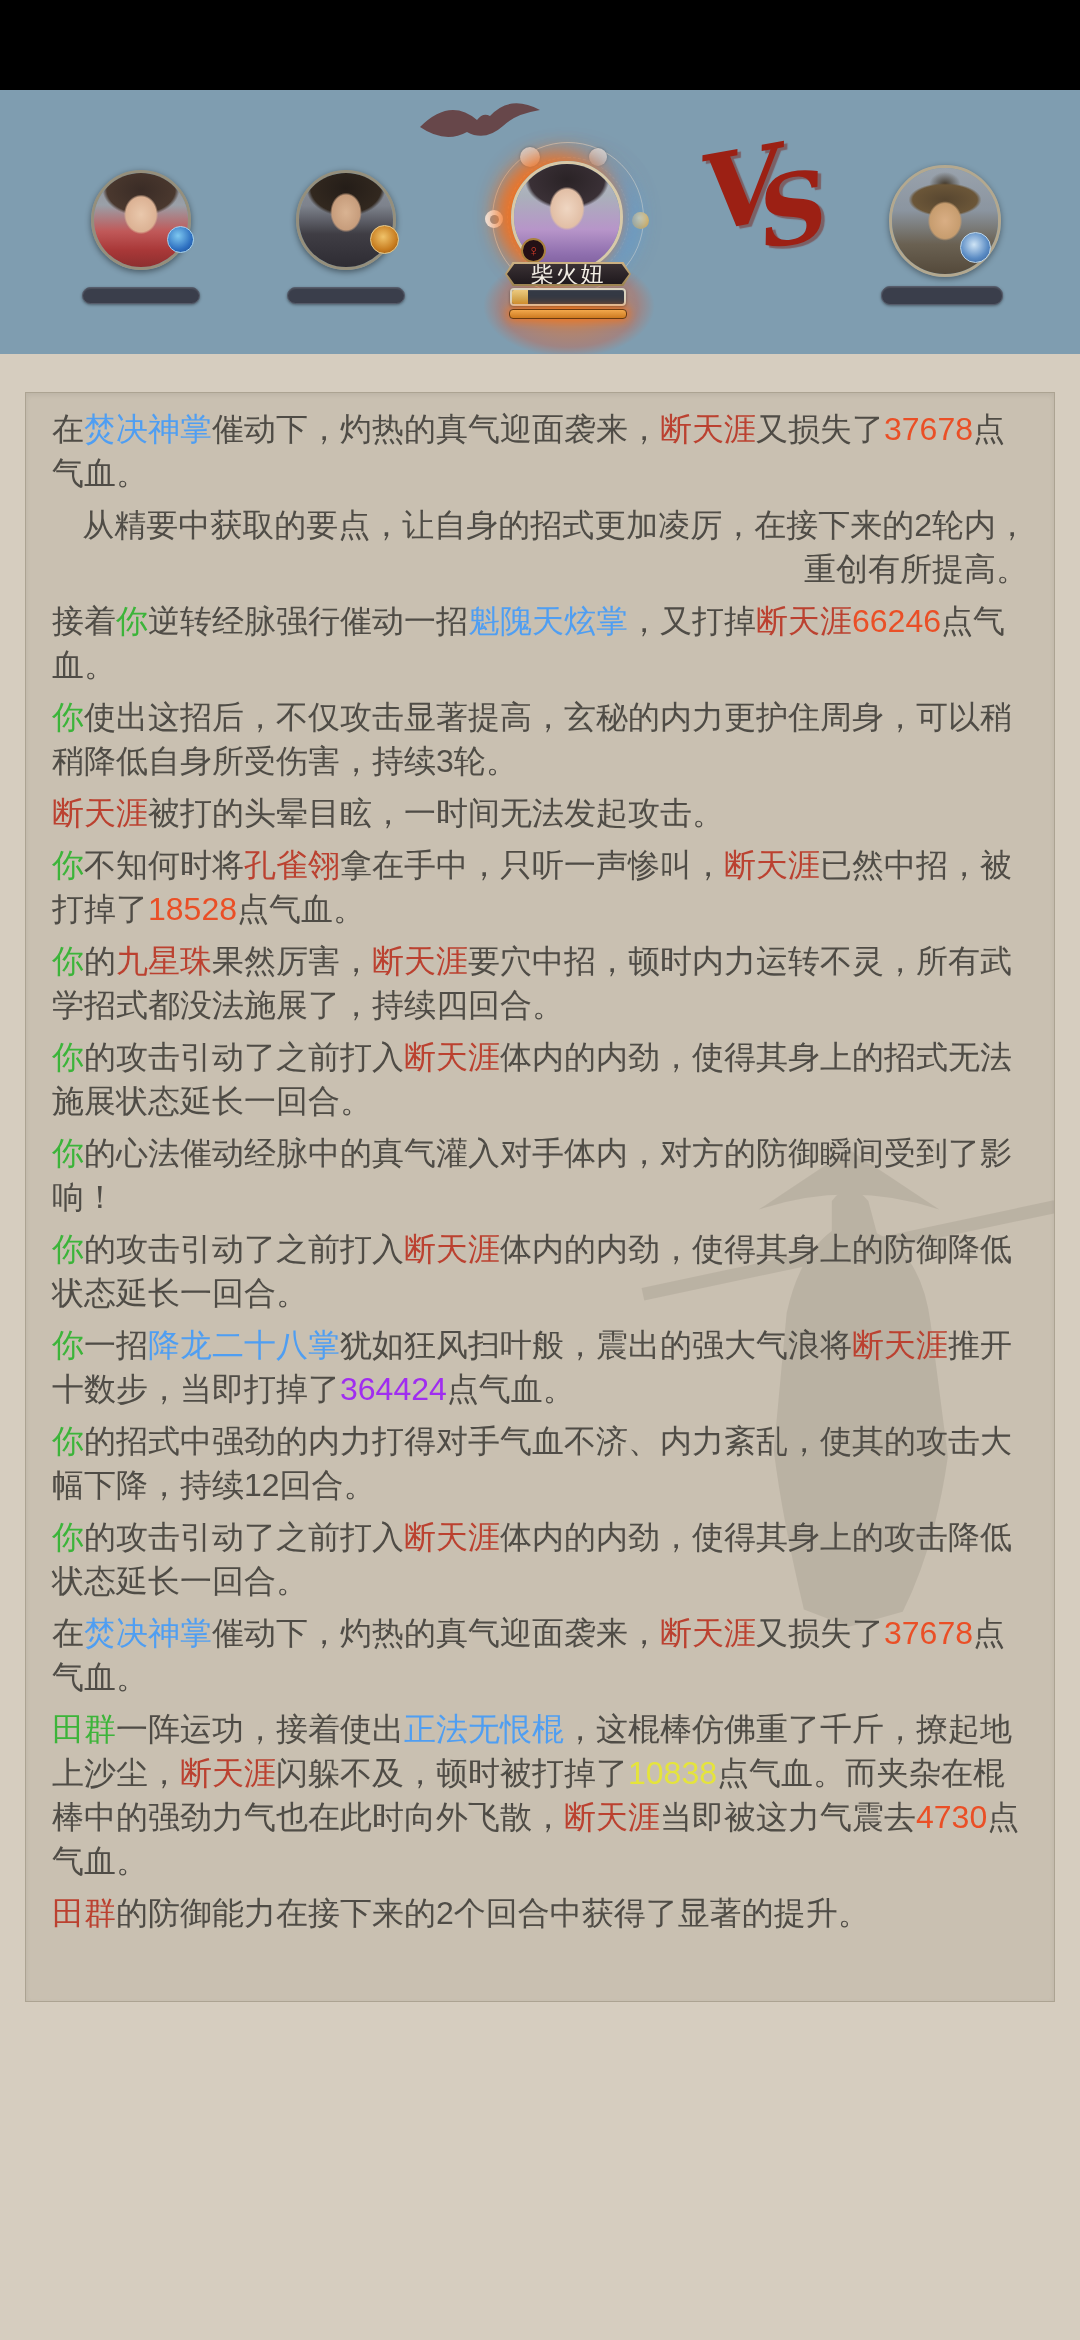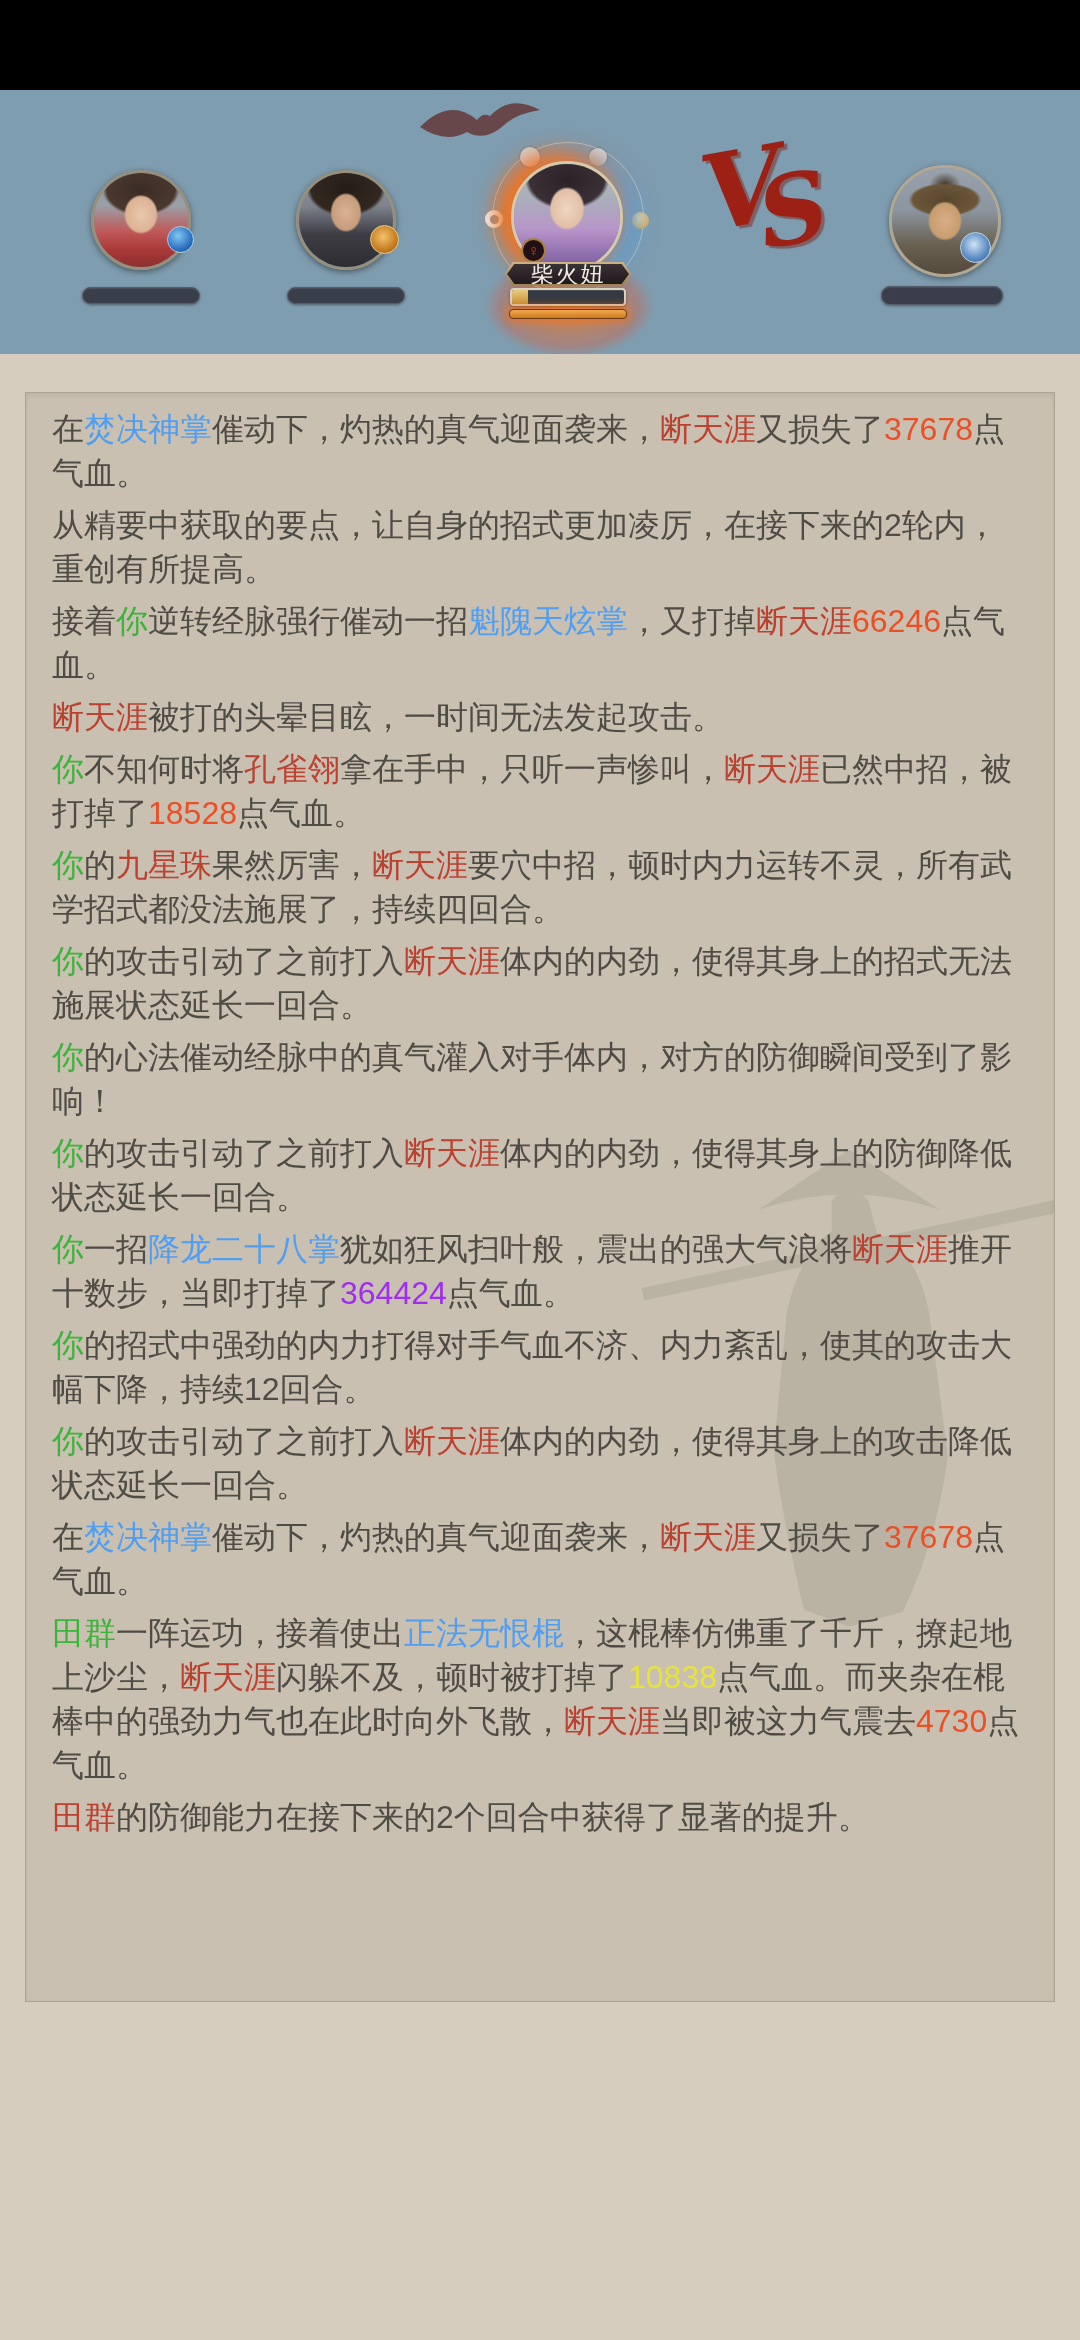--- a/index.html
+++ b/index.html
@@ -192,22 +192,23 @@
     <div class="log-panel">
       <svg class="watermark" width="430" height="560" viewBox="0 0 200 260">
         <g fill="#5f584c">
           <rect x="2" y="70" width="196" height="6" transform="rotate(-12 100 73)"></rect>
           <path d="M58 54 L100 26 L142 54 Q100 40 58 54 Z"></path>
           <path d="M92 50 q8 -11 17 0 l4 15 q21 10 25 42 l8 62 q-6 42 -21 72 l-25 7 -21 -8 q-10 -42 -14 -74 l6 -64 q6 -27 21 -38 z"></path>
         </g>
       </svg>
       <div id="log">
           <p class="log-p" style="color: rgb(79, 76, 70);"><span>在</span><span style="color: rgb(79, 158, 242);">焚决神掌</span><span>催动下，灼热的真气迎面袭来，</span><span style="color: rgb(187, 65, 48);">断天涯</span><span>又损失了</span><span style="color: rgb(234, 79, 38);">37678</span><span>点气血。</span></p>
-          <p class="log-p" style="color: rgb(79, 76, 70);"><span>从精要中获取的要点，让自身的招式更加凌厉，在接下来的2轮内，重创有所提高。</span></p>
+          <p class="log-p" style="color: rgb(79, 76, 70); text-align: right;"><span>从精要中获取的要点，让自身的招式更加凌厉，在接下来的2轮内，重创有所提高。</span></p>
           <p class="log-p" style="color: rgb(79, 76, 70);"><span>接着</span><span style="color: rgb(60, 180, 58);">你</span><span>逆转经脉强行催动一招</span><span style="color: rgb(79, 158, 242);">魁隗天炫掌</span><span>，又打掉</span><span style="color: rgb(187, 65, 48);">断天涯</span><span style="color: rgb(234, 79, 38);">66246</span><span>点气血。</span></p>
+          <p class="log-p" style="color: rgb(79, 76, 70);"><span style="color: rgb(60, 180, 58);">你</span><span>使出这招后，不仅攻击显著提高，玄秘的内力更护住周身，可以稍稍降低自身所受伤害，持续3轮。</span></p>
           <p class="log-p" style="color: rgb(79, 76, 70);"><span style="color: rgb(187, 65, 48);">断天涯</span><span>被打的头晕目眩，一时间无法发起攻击。</span></p>
           <p class="log-p" style="color: rgb(79, 76, 70);"><span style="color: rgb(60, 180, 58);">你</span><span>不知何时将</span><span style="color: rgb(187, 65, 48);">孔雀翎</span><span>拿在手中，只听一声惨叫，</span><span style="color: rgb(187, 65, 48);">断天涯</span><span>已然中招，被打掉了</span><span style="color: rgb(234, 79, 38);">18528</span><span>点气血。</span></p>
           <p class="log-p" style="color: rgb(79, 76, 70);"><span style="color: rgb(60, 180, 58);">你</span><span>的</span><span style="color: rgb(187, 65, 48);">九星珠</span><span>果然厉害，</span><span style="color: rgb(187, 65, 48);">断天涯</span><span>要穴中招，顿时内力运转不灵，所有武学招式都没法施展了，持续四回合。</span></p>
           <p class="log-p" style="color: rgb(79, 76, 70);"><span style="color: rgb(60, 180, 58);">你</span><span>的攻击引动了之前打入</span><span style="color: rgb(187, 65, 48);">断天涯</span><span>体内的内劲，使得其身上的招式无法施展状态延长一回合。</span></p>
           <p class="log-p" style="color: rgb(79, 76, 70);"><span style="color: rgb(60, 180, 58);">你</span><span>的心法催动经脉中的真气灌入对手体内，对方的防御瞬间受到了影响！</span></p>
           <p class="log-p" style="color: rgb(79, 76, 70);"><span style="color: rgb(60, 180, 58);">你</span><span>的攻击引动了之前打入</span><span style="color: rgb(187, 65, 48);">断天涯</span><span>体内的内劲，使得其身上的防御降低状态延长一回合。</span></p>
           <p class="log-p" style="color: rgb(79, 76, 70);"><span style="color: rgb(60, 180, 58);">你</span><span>一招</span><span style="color: rgb(79, 158, 242);">降龙二十八掌</span><span>犹如狂风扫叶般，震出的强大气浪将</span><span style="color: rgb(187, 65, 48);">断天涯</span><span>推开十数步，当即打掉了</span><span style="color: rgb(160, 45, 240);">364424</span><span>点气血。</span></p>
           <p class="log-p" style="color: rgb(79, 76, 70);"><span style="color: rgb(60, 180, 58);">你</span><span>的招式中强劲的内力打得对手气血不济、内力紊乱，使其的攻击大幅下降，持续12回合。</span></p>
           <p class="log-p" style="color: rgb(79, 76, 70);"><span style="color: rgb(60, 180, 58);">你</span><span>的攻击引动了之前打入</span><span style="color: rgb(187, 65, 48);">断天涯</span><span>体内的内劲，使得其身上的攻击降低状态延长一回合。</span></p>
           <p class="log-p" style="color: rgb(79, 76, 70);"><span>在</span><span style="color: rgb(79, 158, 242);">焚决神掌</span><span>催动下，灼热的真气迎面袭来，</span><span style="color: rgb(187, 65, 48);">断天涯</span><span>又损失了</span><span style="color: rgb(234, 79, 38);">37678</span><span>点气血。</span></p>

